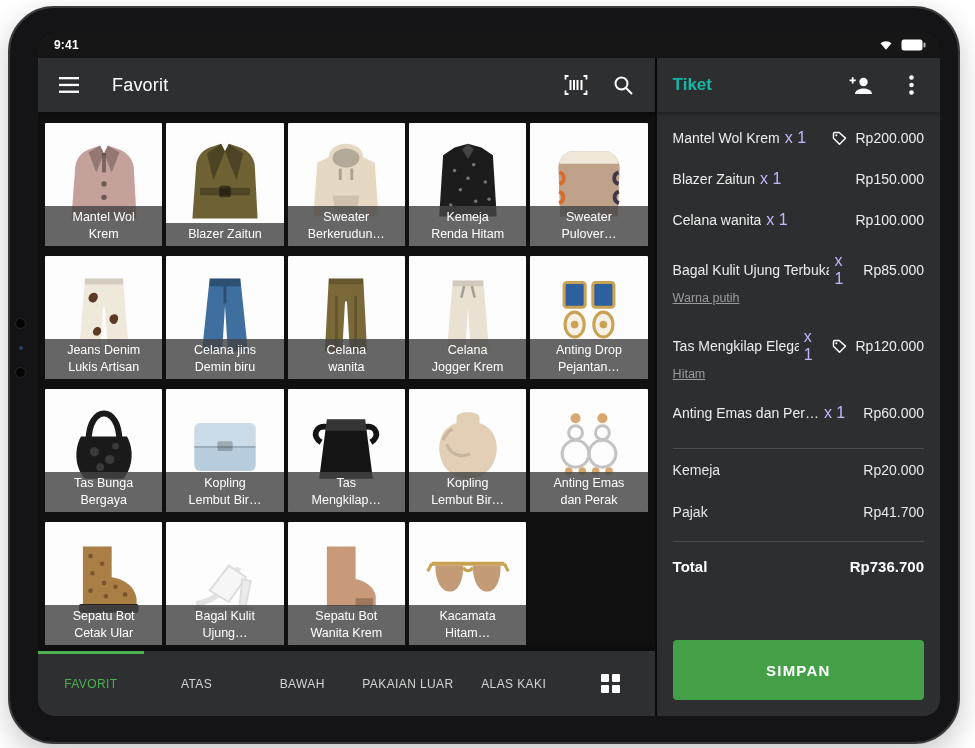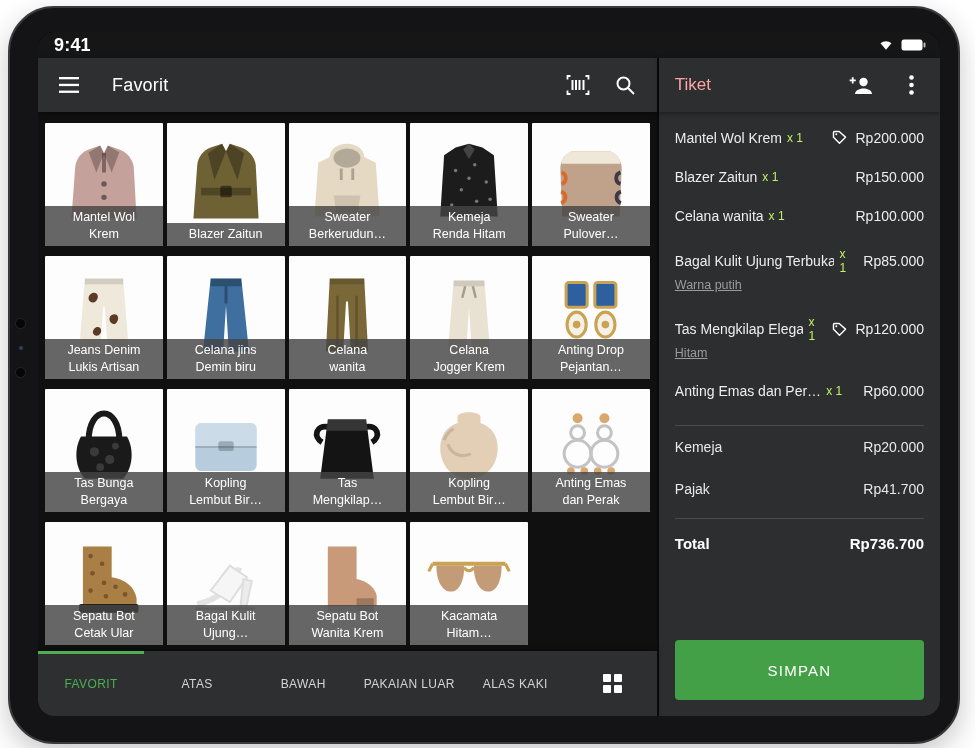--- a/index.html
+++ b/index.html
@@ -9,21 +9,21 @@
   
   .device{position:absolute;left:8px;top:6px;width:952px;height:738px;background:#141416;
           border:2px solid #3a3a3d;border-radius:46px;box-sizing:border-box;
           box-shadow:0 10px 28px rgba(0,0,0,.22);}
   .cam-dot{position:absolute;border-radius:50%;}
   .screen{position:absolute;left:28px;top:24px;width:902px;height:684px;background:#000;
           border-radius:16px;overflow:hidden;display:flex;flex-direction:column;}
 
   
   .statusbar{height:26px;background:#161617;display:flex;align-items:center;color:#fff;flex:0 0 auto;}
-  .sb-time{font-size:18px;font-weight:700;padding-left:16px;letter-spacing:.2px;}
+  .sb-time{font-size:12px;font-weight:700;padding-left:16px;letter-spacing:.2px;}
   .sb-right{margin-left:auto;display:flex;align-items:center;gap:7px;padding-right:14px;}
 
   
   .main{flex:1;display:flex;min-height:0;}
   .left-col{width:619px;display:flex;flex-direction:column;background:#101011;min-height:0;}
   .col-divider{width:2px;background:#0a0a0a;}
   .right-col{flex:1;display:flex;flex-direction:column;background:#2d2e30;min-height:0;}
 
   
   .toolbar{height:54px;background:#2e2f31;display:flex;align-items:center;padding:0 18px;
@@ -48,28 +48,28 @@
   .tab{flex:1;display:flex;align-items:center;justify-content:center;text-align:center;
        color:#d4d4d4;font-size:12px;font-weight:500;letter-spacing:.4px;position:relative;
        padding:0 6px;cursor:pointer;}
   .tab.active{color:#4caf50;}
   .tab.active::before{content:"";position:absolute;top:0;left:0;right:0;height:3px;background:#4caf50;}
   .tab-icon-cell{flex:1;display:flex;align-items:center;justify-content:center;cursor:pointer;}
 
   
   .t-header{height:54px;display:flex;align-items:center;padding:0 16px;background:#2d2e30;
             box-shadow:0 2px 5px rgba(0,0,0,.35);position:relative;z-index:3;flex:0 0 auto;}
-  .t-title{color:#fca5a5;font-size:17px;font-weight:400;}
+  .t-title{color:#14b8a6;font-size:17px;font-weight:700;}
   .t-hicons{margin-left:auto;display:flex;align-items:center;gap:24px;}
   .t-body{flex:1;display:flex;flex-direction:column;min-height:0;}
   .t-list{padding:6px 16px 0;overflow:hidden;}
   .t-item{padding:11px 0 12px;cursor:pointer;}
   .t-row{display:flex;align-items:center;}
   .t-name{color:#ededed;font-size:14px;white-space:nowrap;overflow:hidden;}
-  .t-qty{color:#bef264;font-size:12px;margin-left:5px;}
+  .t-qty{color:#c4b5fd;font-size:16px;margin-left:5px;}
   .t-sp{flex:1;min-width:8px;}
   .t-tag{width:17px;height:17px;color:#fff;margin-right:7px;flex:0 0 auto;}
   .t-price{color:#ededed;font-size:14px;white-space:nowrap;}
   .t-note{color:#9b9b9b;font-size:12.5px;margin-top:3px;text-decoration:underline;}
   .t-div{height:1px;background:rgba(255,255,255,.14);margin-top:14px;}
   .t-sum{display:flex;justify-content:space-between;padding:13px 0;color:#e8e8e8;font-size:14px;}
   .t-total{display:flex;justify-content:space-between;padding:16px 0;color:#fff;
            font-size:15px;font-weight:700;}
   .t-footer{margin-top:auto;padding:0 16px 16px;}
   .save-btn{width:100%;height:60px;border:none;border-radius:4px;color:#fff;font-size:15px;
@@ -549,21 +549,21 @@
     <span>Rp41.700</span>
   </div>
                 </div>
               <div class="t-div" style="margin-top:8px"></div>
               <div class="t-total">
                 <span>Total</span>
                 <span>Rp736.700</span>
               </div>
             </div>
             <div class="t-footer">
-              <button class="save-btn" style="background: rgb(67, 160, 71);">SIMPAN</button>
+              <button class="save-btn" style="background: rgb(67, 160, 71); font-weight: bold;">SIMPAN</button>
             </div>
           </div>
         </div>
       </div>
 
     </div>
   </div>
 </div>
 
 </body></html>

